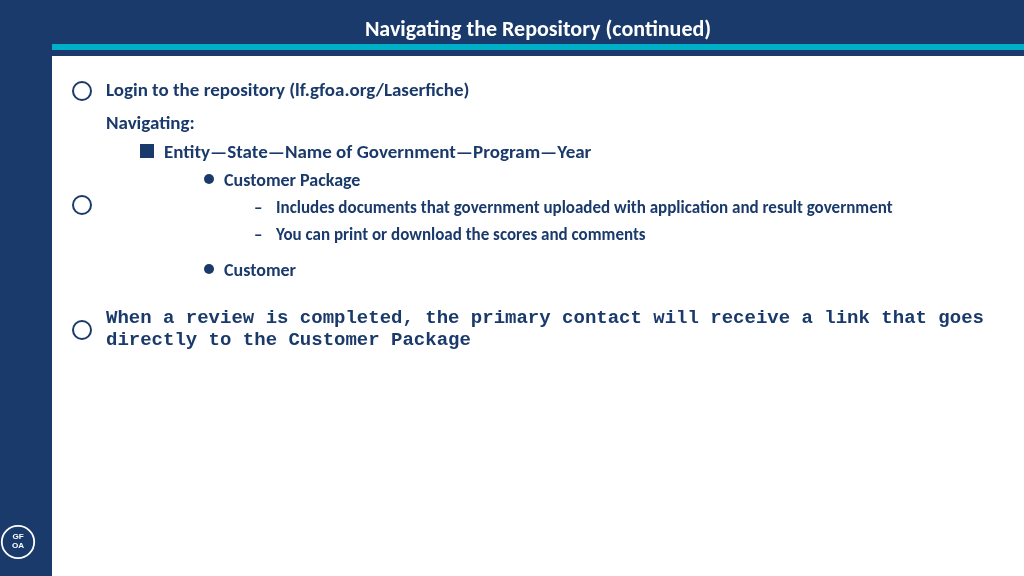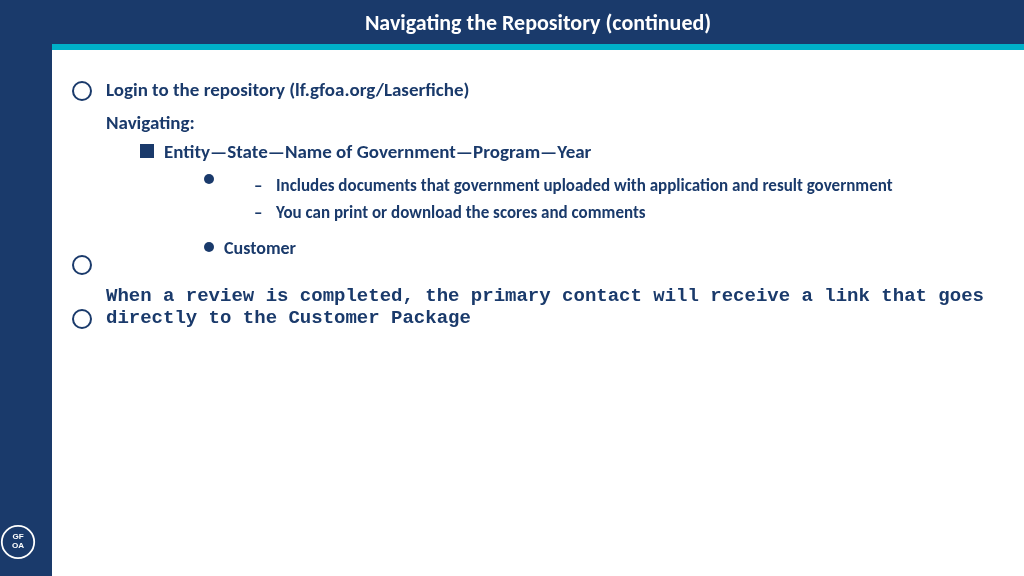--- a/index.html
+++ b/index.html
@@ -34,21 +34,21 @@
       width: 36px;
       height: 36px;
     }
 
     
     .header-bar {
       position: absolute;
       left: 52px;
       top: 0;
       right: 0;
-      height: 44px;
+      height: 56px;
       background: #1a3a6b;
       display: flex;
       align-items: center;
       justify-content: center;
     }
 
     .header-title {
       color: #ffffff;
       font-size: 22px;
       font-weight: 700;
@@ -79,21 +79,21 @@
       padding: 0;
       margin-top: 12px;
     }
 
     .bullet-list > li {
       color: #1a3a6b;
       font-size: 19px;
       font-weight: 700;
       margin-bottom: 10px;
       display: flex;
-      align-items: flex-end;
+      align-items: center;
     }
 
     .circle-bullet {
       display: inline-block;
       width: 20px;
       min-width: 20px;
       height: 20px;
       border: 2px solid #1a3a6b;
       border-radius: 50%;
       margin-right: 14px;
@@ -221,20 +221,21 @@
             <span class="square-bullet"></span>
             <div class="li-text">
               <span>Entity—State—Name of Government—Program—Year</span>
 
               
               <ul class="dot-list">
 
                 <li>
                   <span class="dot-bullet"></span>
                   <div class="li-text">
+                    <span>Customer Package</span>
 
                     
                     <ul class="dash-list">
                       <li>
                         <span class="dash-bullet">–</span>
                         <span class="li-text">Includes documents that government uploaded with application and result government</span>
                       </li>
                       <li>
                         <span class="dash-bullet">–</span>
                         <span class="li-text">You can print or download the scores and comments</span>

